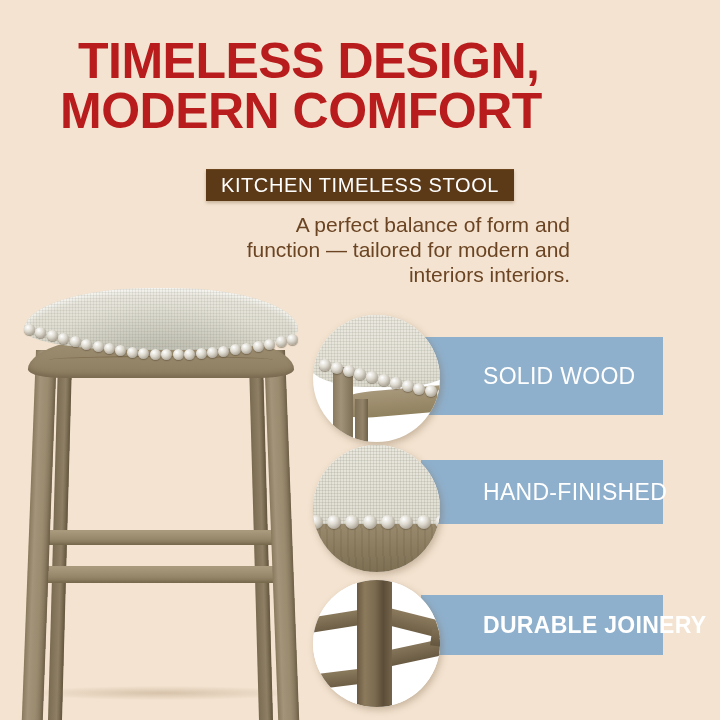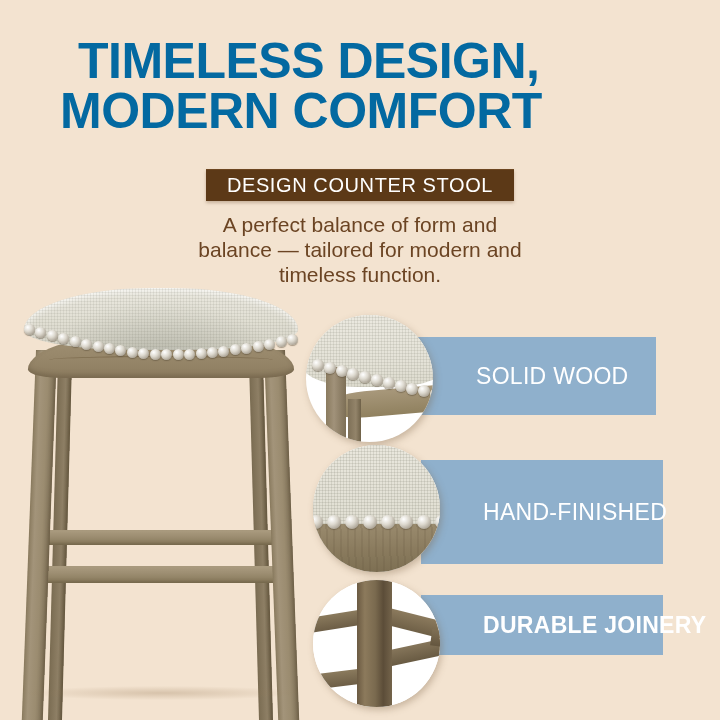--- a/index.html
+++ b/index.html
@@ -19,21 +19,21 @@
     height: 720px;
     background: #f3e3d0;
   }
 
   
   .headline {
     position: absolute;
     left: 56px;
     top: 36px;
     width: 620px;
-    color: #0369a1;
+    color: #b91c1c;
     font-weight: bold;
     font-size: 50px;
     line-height: 50px;
     letter-spacing: -0.5px;
     text-transform: uppercase;
   }
   .headline .hl-line { display: block; white-space: nowrap; }
   .headline .hl-line.l1 { padding-left: 22px; }
   .headline .hl-line.l2 { padding-left: 4px; }
 
@@ -59,21 +59,21 @@
   .subtitle {
     position: absolute;
     left: 150px;
     top: 212px;
     width: 420px;
     text-align: center;
     color: #6b4423;
     font-size: 21px;
     line-height: 25px;
   }
-  .subtitle .sub-line { display: block; }
+  .subtitle .sub-line { display: block; text-align: right; }
 
   
   .stool {
     position: absolute;
     left: 6px;
     top: 288px;
     width: 310px;
     height: 408px;
   }
   
@@ -179,26 +179,26 @@
     width: 127px;
     height: 127px;
     border-radius: 50%;
     background: #ffffff;
     overflow: hidden;
     box-shadow: 2px 3px 7px rgba(120,95,65,0.35);
   }
   .thumb-inner { position: absolute; inset: 0; }
 
   
-  #callout-1 { left: 306px; top: 315px; width: 350px; height: 130px; }
+  #callout-1 { left: 313px; top: 315px; width: 350px; height: 130px; }
   #callout-1 .bar { top: 22px; width: 242px; height: 78px; }
   #callout-1 .thumb { top: 0; }
   
   #callout-2 { left: 313px; top: 445px; width: 350px; height: 130px; }
-  #callout-2 .bar { top: 15px; width: 242px; height: 104px; }
+  #callout-2 .bar { top: 15px; width: 242px; height: 64px; }
   #callout-2 .thumb { top: 0; }
   
   #callout-3 { left: 313px; top: 580px; width: 350px; height: 135px; font-weight: bold; }
   #callout-3 .bar { top: 15px; width: 242px; height: 60px; }
   #callout-3 .thumb { top: 0; }
 
   
   .t1-fabric {
     position: absolute; left: -6px; top: -10px; width: 150px; height: 82px;
     background:
@@ -285,26 +285,26 @@
 </head>
 <body>
 
 <div id="canvas">
 
   <div class="headline">
     <span class="hl-line l1">TIMELESS DESIGN,</span>
     <span class="hl-line l2">MODERN COMFORT</span>
   </div>
 
-  <div class="badge">DESIGN COUNTER STOOL</div>
+  <div class="badge">KITCHEN TIMELESS STOOL</div>
 
   <div class="subtitle">
     <span class="sub-line">A perfect balance of form and</span>
-    <span class="sub-line">balance — tailored for modern and</span>
-    <span class="sub-line">timeless function.</span>
+    <span class="sub-line">function — tailored for modern and</span>
+    <span class="sub-line">interiors interiors.</span>
   </div>
 
   <div class="stool">
     <div class="leg leg-bl"></div>
     <div class="leg leg-br"></div>
     <div class="stretcher str-1"></div>
     <div class="stretcher str-2"></div>
     <div class="leg leg-fl"></div>
     <div class="leg leg-fr"></div>
     <div class="apron"></div>

